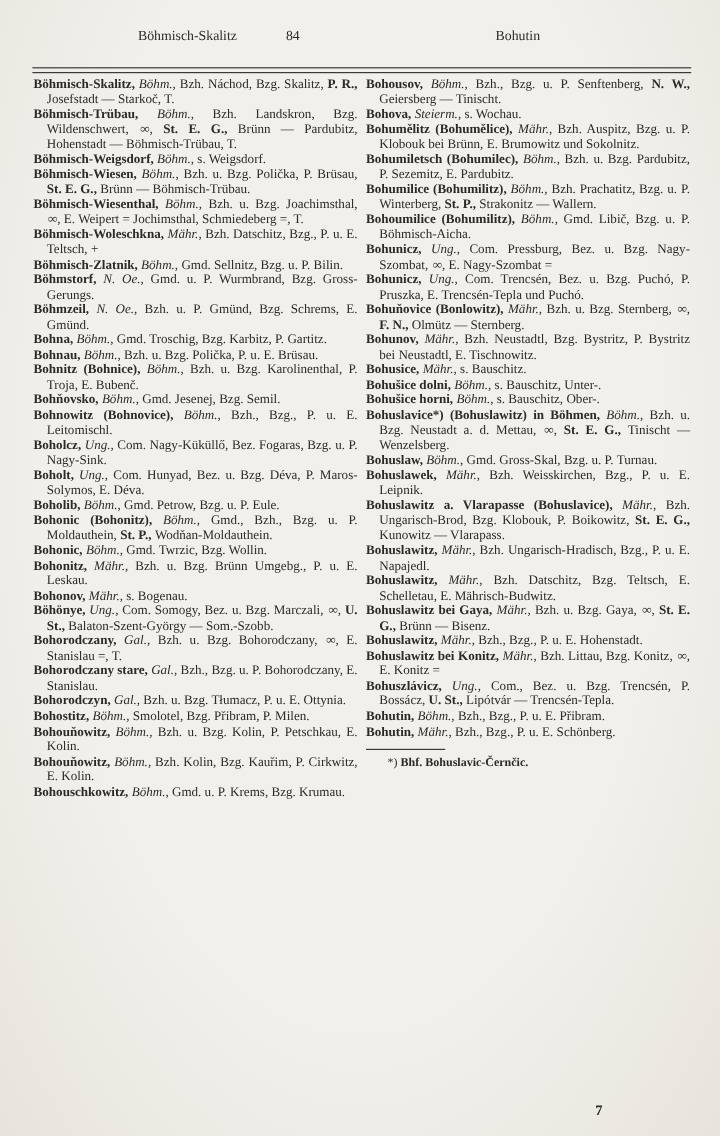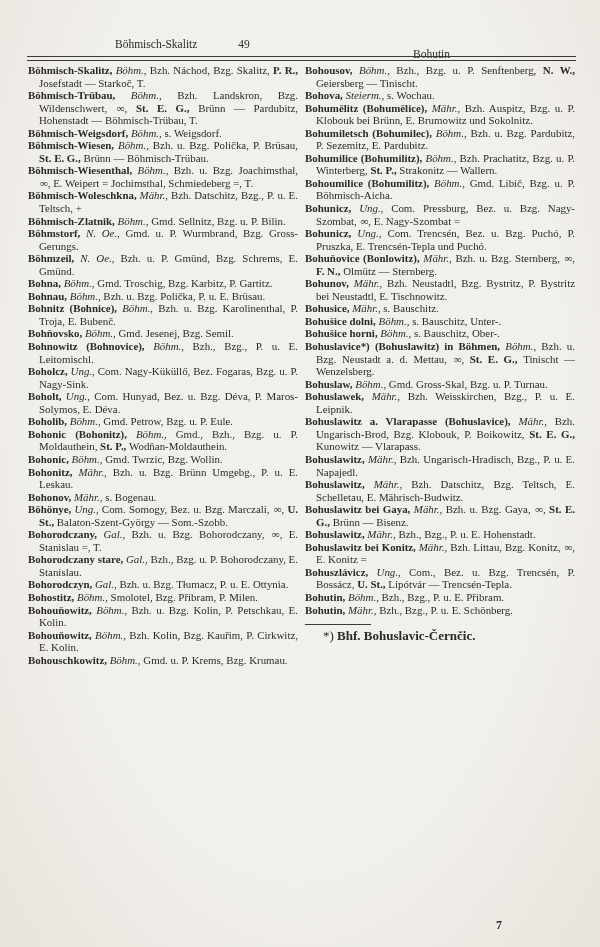--- a/index.html
+++ b/index.html
@@ -4,52 +4,52 @@
 <style>
   html,body { margin:0; padding:0; }
   body { background:#d8d6d0; }
   .page {
     position:relative; width:600px; height:947px; margin:0 auto;
     background:#efede8;
     background-image: radial-gradient(ellipse at 50% 40%, #f2f0eb 60%, #e7e4dd 100%);
     color:#2b2a27; overflow:hidden;
     font-family:"Liberation Serif","DejaVu Serif",serif;
   }
-  .header { position:absolute; top:38px; left:0; width:488px; height:16px; font-size:11.5px; }
+  .header { position:absolute; top:24px; left:0; width:488px; height:16px; font-size:11.5px; }
   .header .h-left  { position:absolute; left:115px; }
   .header .h-num   { position:absolute; left:50%; transform:translateX(-50%); }
-  .header .h-right { position:absolute; left:413px;margin-top:10px; }
+  .header .h-right { position:absolute; left:413px; }
   .rule {
     position:absolute; top:56px; left:27px; width:549px; height:3px;
     border-top:1.6px solid #3c3a35; border-bottom:0.9px solid #3c3a35;
   }
   .columns {
     position:absolute; top:64px; left:28px; width:548px; height:868px;
     display:flex; align-items:flex-start;
   }
   .column { width:270px; font-size:10.9px; line-height:12.55px; text-align:justify; }
   .col-divider { width:1px; background:#56534c; margin:0 3px 0 3px; flex:0 0 1px; }
   .entry { padding-left:11px; text-indent:-11px; margin:0; }
   .entry .b { font-weight:bold; }
   .entry .i { font-style:italic; }
   .posthorn { font-weight:bold; letter-spacing:-1px; padding:0 1px; }
   .fn-rule { width:66px; border-top:1px solid #3c3a35; margin:8px 0 5px 0; }
-  .footnote { padding-left:18px; font-size:13px; }
+  .footnote { padding-left:18px; font-size:10px; }
   .footnote .b { font-weight:bold; }
   .page-num-bottom {
     position:absolute; left:496px; top:918px; font-size:12px; font-weight:bold;
   }
 </style>
 </head>
 <body>
 
 <div class="page">
   <div class="header">
     <span class="h-left">Böhmisch-Skalitz</span>
-    <span class="h-num">49</span>
+    <span class="h-num">84</span>
     <span class="h-right">Bohutin</span>
   </div>
   <div class="rule"></div>
 
   <div class="columns">
     <div class="column">
         <div class="entry"><span class="b">Böhmisch-Skalitz, </span><span class="i">Böhm.</span><span class="p">, Bzh. Náchod, Bzg. Skalitz, </span><span class="b">P. R., </span><span class="p">Josefstadt — Starkoč, T.</span></div>
         <div class="entry"><span class="b">Böhmisch-Trübau, </span><span class="i">Böhm.</span><span class="p">, Bzh. Landskron, Bzg. Wildenschwert, </span><span class="posthorn">∞</span><span class="p">, </span><span class="b">St. E. G., </span><span class="p">Brünn — Pardubitz, Hohenstadt — Böhmisch-Trübau, T.</span></div>
         <div class="entry"><span class="b">Böhmisch-Weigsdorf, </span><span class="i">Böhm.</span><span class="p">, s. Weigsdorf.</span></div>
         <div class="entry"><span class="b">Böhmisch-Wiesen, </span><span class="i">Böhm.</span><span class="p">, Bzh. u. Bzg. Polička, P. Brüsau, </span><span class="b">St. E. G., </span><span class="p">Brünn — Böhmisch-Trübau.</span></div>

